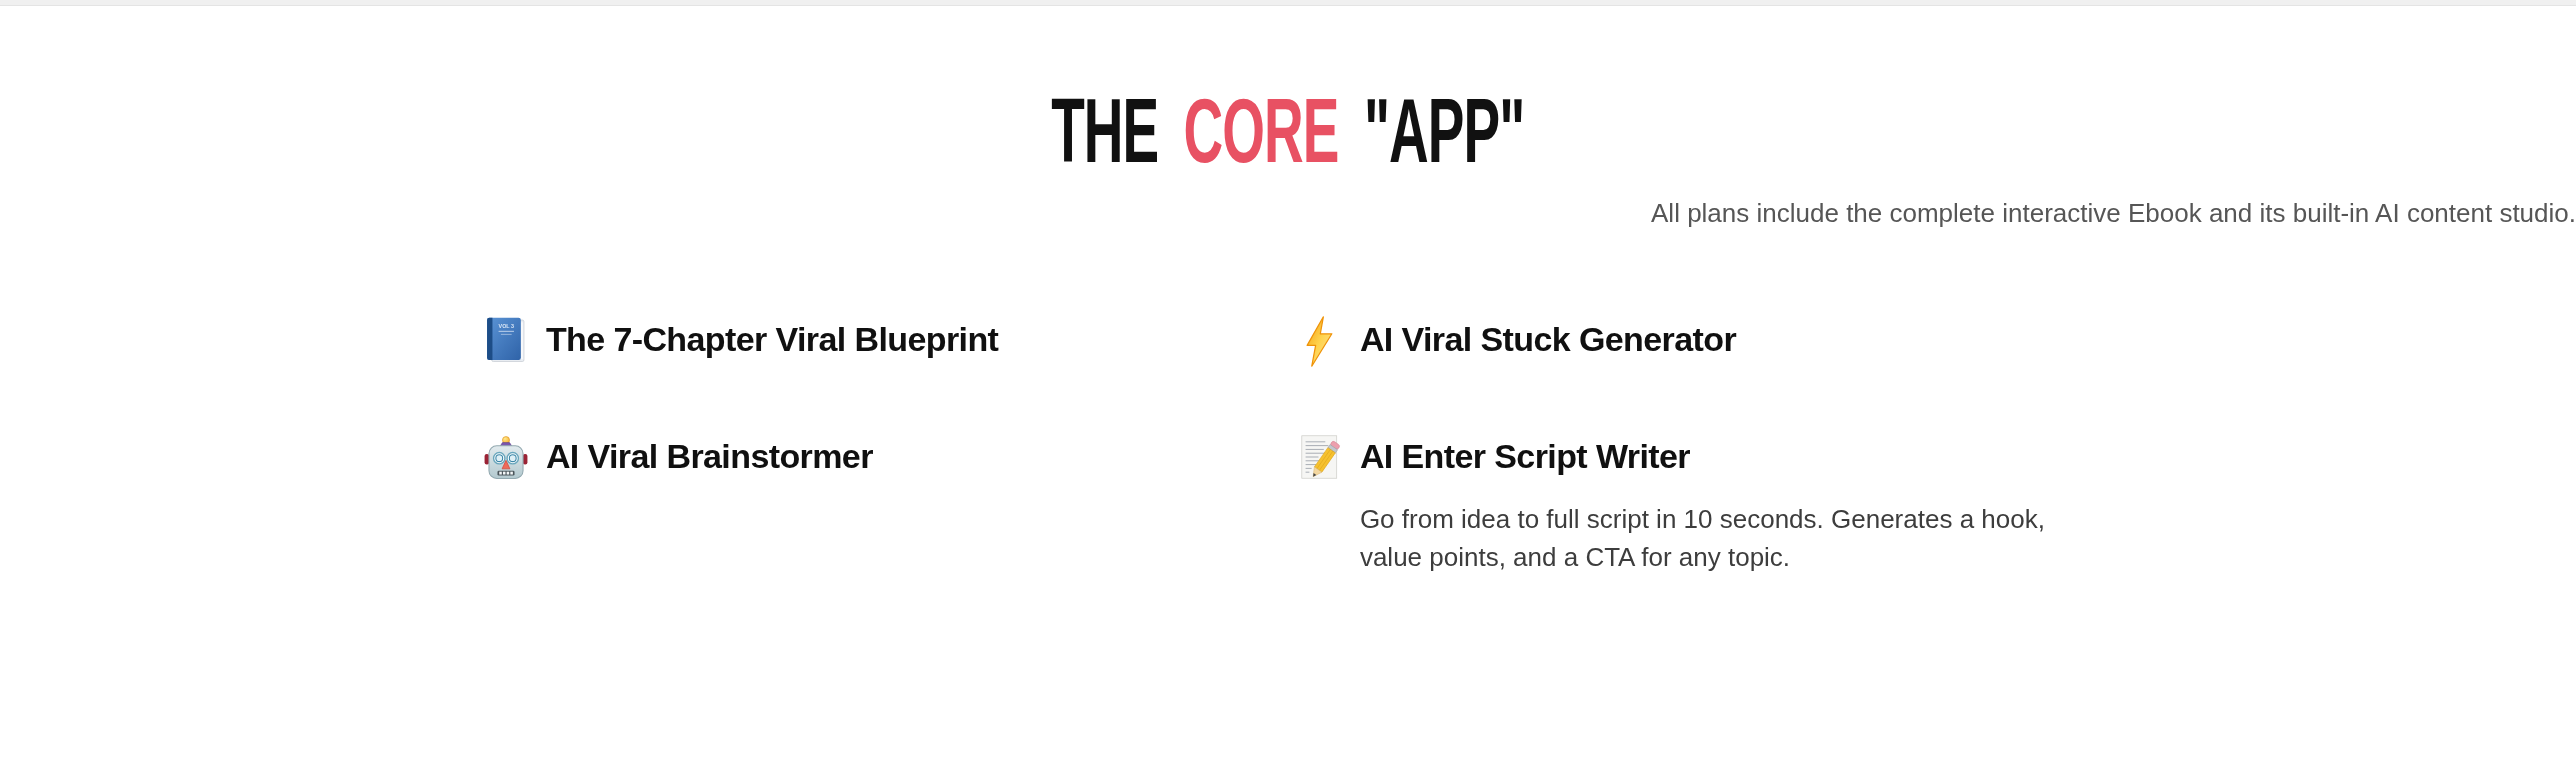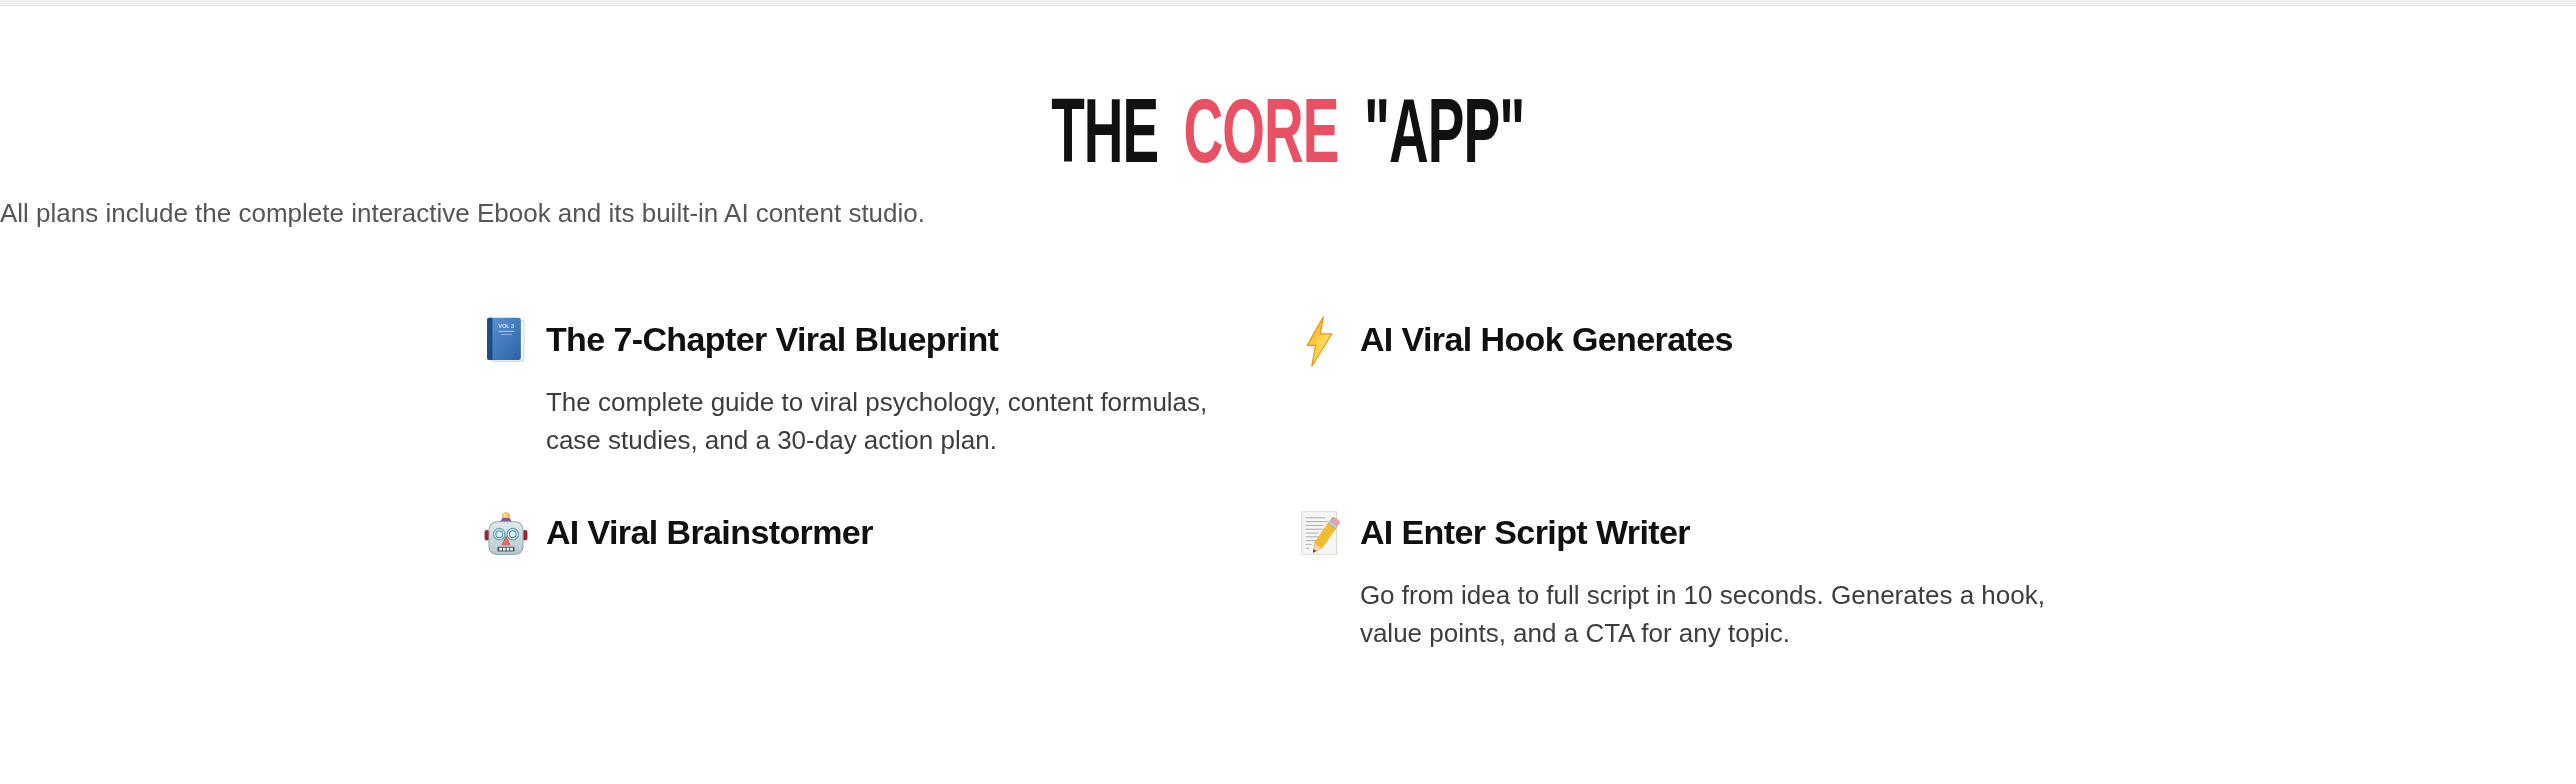--- a/index.html
+++ b/index.html
@@ -26,21 +26,21 @@
     letter-spacing: -1.5px;
     color: var(--color-heading, #111111);
     transform: scaleX(0.61);
     transform-origin: center;
     white-space: nowrap;
   }
   .hero-title span + span { margin-left: 0.2em; }
   .t-accent { color: var(--color-accent, #e85163); }
   .hero-subtitle {
     margin: 12.3px 0 0;
-    text-align: left;
+    text-align: right;
     font-size: 26px;
     line-height: 1.4;
     color: var(--color-subtitle, #565656);
   }
   .features {
     width: 1609px;
     margin: 83px auto 0;
     display: grid;
     grid-template-columns: 766px 766px;
     column-gap: 77px;
@@ -102,40 +102,38 @@
           <rect x="46" y="8" width="5" height="48" fill="#f7f8fa"></rect>
           <rect x="4" y="2" width="44" height="55" rx="3" fill="url(#bookGrad)"></rect>
           <path d="M4 5 a3 3 0 0 1 3 -3 h4 v55 h-4 a3 3 0 0 1 -3 -3 z" fill="#1d4d87"></path>
           <text x="29" y="15" text-anchor="middle" font-size="7" font-weight="bold" fill="#dbe7f6" font-family="Liberation Sans, sans-serif">VOL 3</text>
           <rect x="19" y="19" width="20" height="1.6" fill="#dbe7f6" opacity="0.65"></rect>
           <rect x="22" y="23" width="14" height="1.4" fill="#dbe7f6" opacity="0.5"></rect>
         </svg>
       </div>
       <div class="feature-text">
         <h3 class="feature-title">The 7-Chapter Viral Blueprint</h3>
-        <p class="feature-desc">The complete guide to viral psychology, content formulas,
-case studies, and a 30-day action plan.</p>
       </div>
     </div>
 
     <div class="feature">
       <div class="feature-icon">
         <svg width="31" height="51" viewBox="0 0 36 66" aria-hidden="true">
           <defs>
             <linearGradient id="boltGrad" x1="0" y1="0" x2="1" y2="1">
               <stop offset="0" stop-color="#f29b0e"></stop>
               <stop offset="0.5" stop-color="#ffd34d"></stop>
               <stop offset="1" stop-color="#fbe6a2"></stop>
             </linearGradient>
           </defs>
           <polygon points="23,1 2,38 13,38 8,65 34,23 19,23" fill="url(#boltGrad)" stroke="#ef9309" stroke-width="1.6" stroke-linejoin="round"></polygon>
         </svg>
       </div>
       <div class="feature-text">
-        <h3 class="feature-title">AI Viral Hook Generates</h3>
+        <h3 class="feature-title">AI Viral Stuck Generator</h3>
       </div>
     </div>
 
     <div class="feature">
       <div class="feature-icon">
         <svg width="48" height="49" viewBox="0 0 62 62" aria-hidden="true">
           <defs>
             <linearGradient id="headGrad" x1="0" y1="0" x2="0" y2="1">
               <stop offset="0" stop-color="#e2ebee"></stop>
               <stop offset="1" stop-color="#b3c9cf"></stop>

